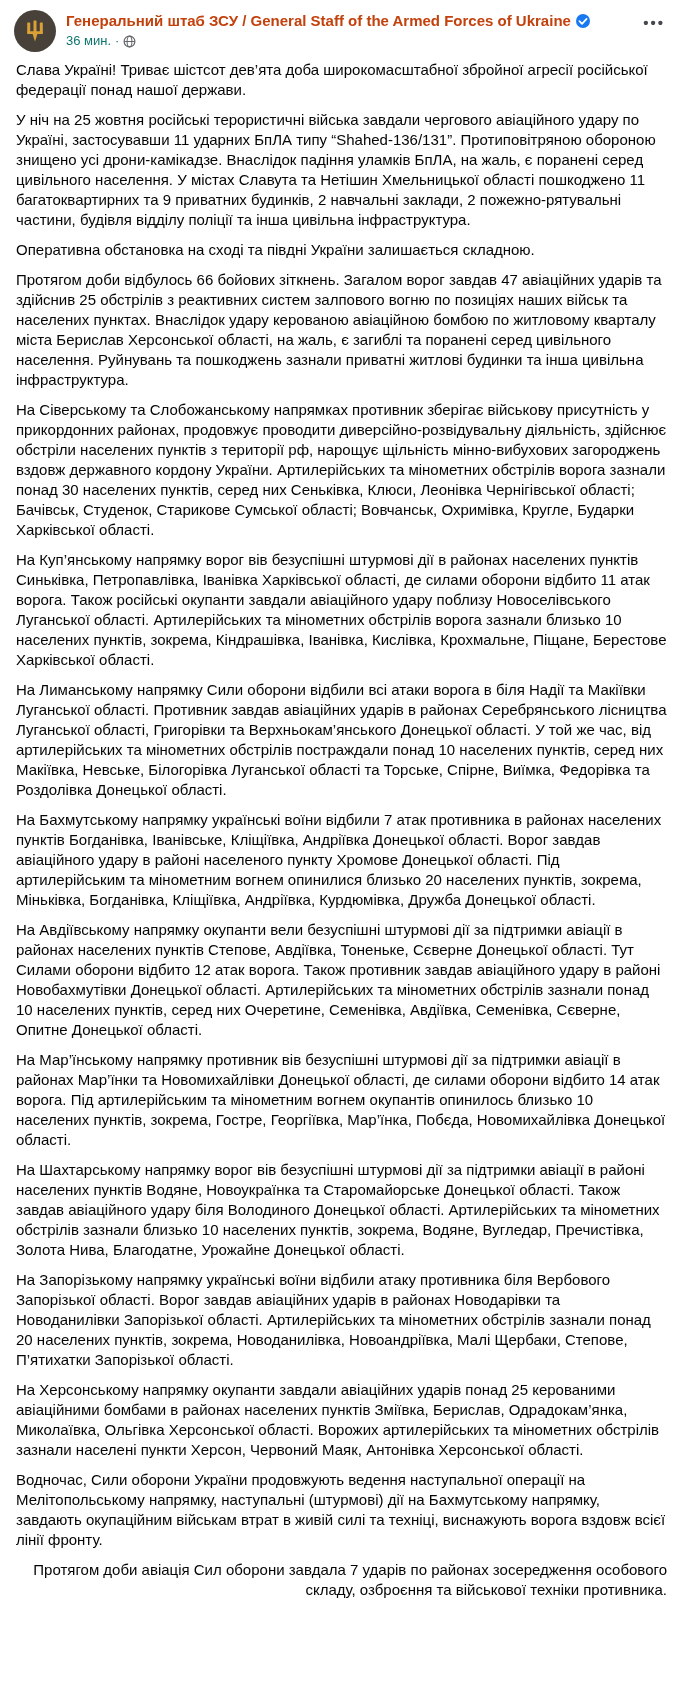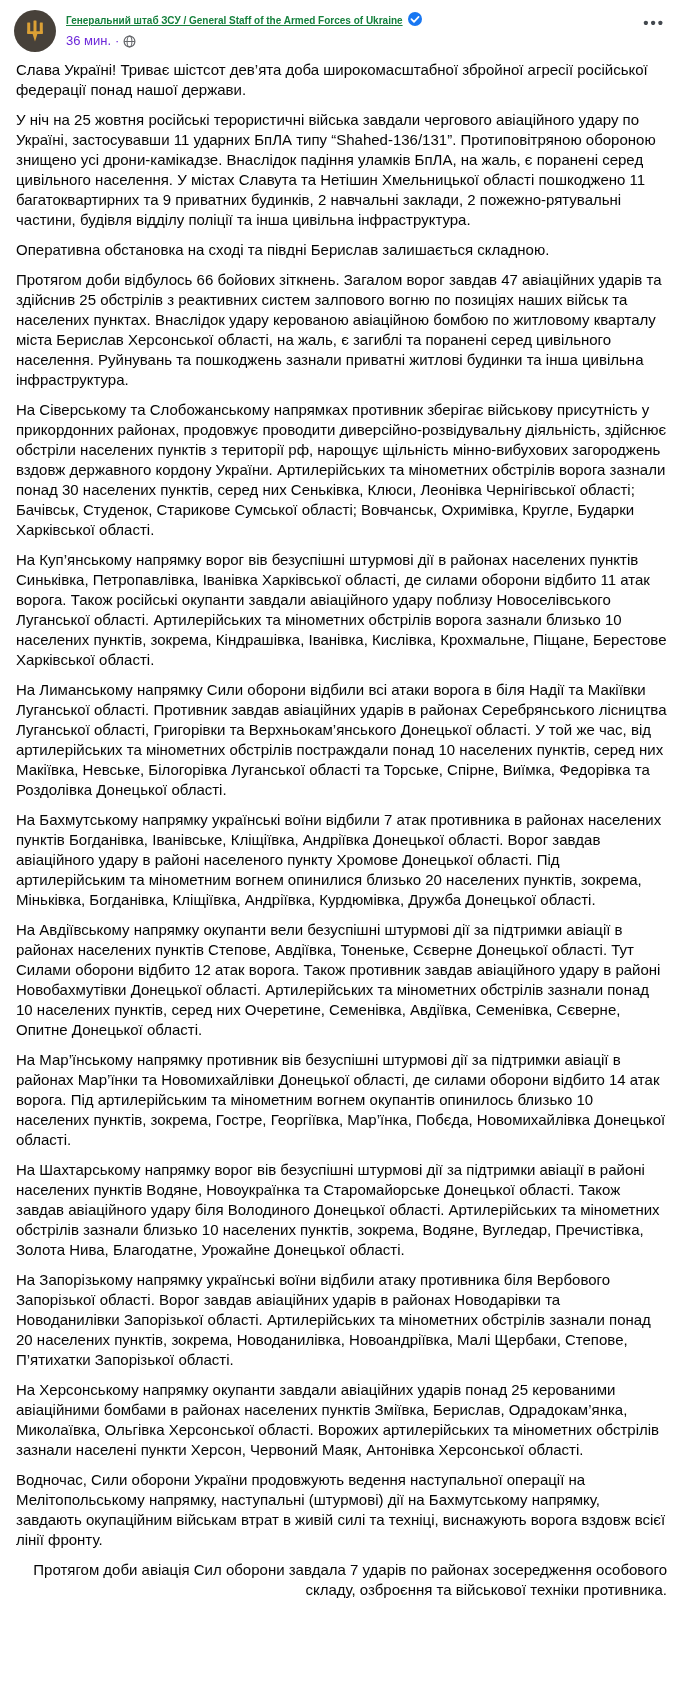--- a/index.html
+++ b/index.html
@@ -32,38 +32,37 @@
     flex-shrink: 0;
     cursor: pointer;
   }
   .header-text {
     margin-left: 10px;
     flex: 1;
     min-width: 0;
     padding-top: 1px;
   }
   .name-row {
-    font-size: 10px;
+    font-size: 15px;
     font-weight: 700;
-    color: #15803d;
+    color: #c2410c;
     line-height: 19px;
     white-space: nowrap;
-    text-decoration: underline;
   }
   .page-name { cursor: pointer; }
   .verified-badge {
     display: inline-block;
     width: 14px;
     height: 14px;
     margin-left: 5px;
     vertical-align: -2px;
   }
   .meta-row {
     font-size: 13px;
-    color: #6d28d9;
+    color: #0f766e;
     line-height: 16px;
     margin-top: 3px;
     display: flex;
     align-items: center;
   }
   .meta-row .sep { margin: 0 4px; }
   .timestamp { cursor: pointer; }
   .globe-icon { display: inline-block; width: 13px; height: 13px; }
   .menu-btn {
     position: absolute;
@@ -132,21 +131,21 @@
       </div>
     </div>
 
     <div class="menu-btn">•••</div>
 
   </div>
 
   <div class="post-body">
     <p>Слава Україні! Триває шістсот дев’ята доба широкомасштабної збройної агресії російської федерації понад нашої держави.</p>
     <p>У ніч на 25 жовтня російські терористичні війська завдали чергового авіаційного удару по Україні, застосувавши 11 ударних БпЛА типу “Shahed-136/131”. Протиповітряною обороною знищено усі дрони-камікадзе. Внаслідок падіння уламків БпЛА, на жаль, є поранені серед цивільного населення. У містах Славута та Нетішин Хмельницької області пошкоджено 11 багатоквартирних та 9 приватних будинків, 2 навчальні заклади, 2 пожежно-рятувальні частини, будівля відділу поліції та інша цивільна інфраструктура.</p>
-    <p>Оперативна обстановка на сході та півдні Берислав залишається складною.</p>
+    <p>Оперативна обстановка на сході та півдні України залишається складною.</p>
     <p>Протягом доби відбулось 66 бойових зіткнень. Загалом ворог завдав 47 авіаційних ударів та здійснив 25 обстрілів з реактивних систем залпового вогню по позиціях наших військ та населених пунктах. Внаслідок удару керованою авіаційною бомбою по житловому кварталу міста Берислав Херсонської області, на жаль, є загиблі та поранені серед цивільного населення. Руйнувань та пошкоджень зазнали приватні житлові будинки та інша цивільна інфраструктура.</p>
     <p>На Сіверському та Слобожанському напрямках противник зберігає військову присутність у прикордонних районах, продовжує проводити диверсійно-розвідувальну діяльність, здійснює обстріли населених пунктів з території рф, нарощує щільність мінно-вибухових загороджень вздовж державного кордону України. Артилерійських та мінометних обстрілів ворога зазнали понад 30 населених пунктів, серед них Сеньківка, Клюси, Леонівка Чернігівської області; Бачівськ, Студенок, Старикове Сумської області; Вовчанськ, Охримівка, Кругле, Бударки Харківської області.</p>
     <p>На Куп’янському напрямку ворог вів безуспішні штурмові дії в районах населених пунктів Синьківка, Петропавлівка, Іванівка Харківської області, де силами оборони відбито 11 атак ворога. Також російські окупанти завдали авіаційного удару поблизу Новоселівського Луганської області. Артилерійських та мінометних обстрілів ворога зазнали близько 10 населених пунктів, зокрема, Кіндрашівка, Іванівка, Кислівка, Крохмальне, Піщане, Берестове Харківської області.</p>
     <p>На Лиманському напрямку Сили оборони відбили всі атаки ворога в біля Надії та Макіївки Луганської області. Противник завдав авіаційних ударів в районах Серебрянського лісництва Луганської області, Григорівки та Верхньокам’янського Донецької області. У той же час, від артилерійських та мінометних обстрілів постраждали понад 10 населених пунктів, серед них Макіївка, Невське, Білогорівка Луганської області та Торське, Спірне, Виїмка, Федорівка та Роздолівка Донецької області.</p>
     <p>На Бахмутському напрямку українські воїни відбили 7 атак противника в районах населених пунктів Богданівка, Іванівське, Кліщіївка, Андріївка Донецької області. Ворог завдав авіаційного удару в районі населеного пункту Хромове Донецької області. Під артилерійським та мінометним вогнем опинилися близько 20 населених пунктів, зокрема, Міньківка, Богданівка, Кліщіївка, Андріївка, Курдюмівка, Дружба Донецької області.</p>
     <p>На Авдіївському напрямку окупанти вели безуспішні штурмові дії за підтримки авіації в районах населених пунктів Степове, Авдіївка, Тоненьке, Сєверне Донецької області. Тут Силами оборони відбито 12 атак ворога. Також противник завдав авіаційного удару в районі Новобахмутівки Донецької області. Артилерійських та мінометних обстрілів зазнали понад 10 населених пунктів, серед них Очеретине, Семенівка, Авдіївка, Семенівка, Сєверне, Опитне Донецької області.</p>
     <p>На Мар’їнському напрямку противник вів безуспішні штурмові дії за підтримки авіації в районах Мар’їнки та Новомихайлівки Донецької області, де силами оборони відбито 14 атак ворога. Під артилерійським та мінометним вогнем окупантів опинилось близько 10 населених пунктів, зокрема, Гостре, Георгіївка, Мар’їнка, Побєда, Новомихайлівка Донецької області.</p>
     <p>На Шахтарському напрямку ворог вів безуспішні штурмові дії за підтримки авіації в районі населених пунктів Водяне, Новоукраїнка та Старомайорське Донецької області. Також завдав авіаційного удару біля Володиного Донецької області. Артилерійських та мінометних обстрілів зазнали близько 10 населених пунктів, зокрема, Водяне, Вугледар, Пречистівка, Золота Нива, Благодатне, Урожайне Донецької області.</p>
     <p>На Запорізькому напрямку українські воїни відбили атаку противника біля Вербового Запорізької області. Ворог завдав авіаційних ударів в районах Новодарівки та Новоданилівки Запорізької області. Артилерійських та мінометних обстрілів зазнали понад 20 населених пунктів, зокрема, Новоданилівка, Новоандріївка, Малі Щербаки, Степове, П’ятихатки Запорізької області.</p>
     <p>На Херсонському напрямку окупанти завдали авіаційних ударів понад 25 керованими авіаційними бомбами в районах населених пунктів Зміївка, Берислав, Одрадокам’янка, Миколаївка, Ольгівка Херсонської області. Ворожих артилерійських та мінометних обстрілів зазнали населені пункти Херсон, Червоний Маяк, Антонівка Херсонської області.</p>

